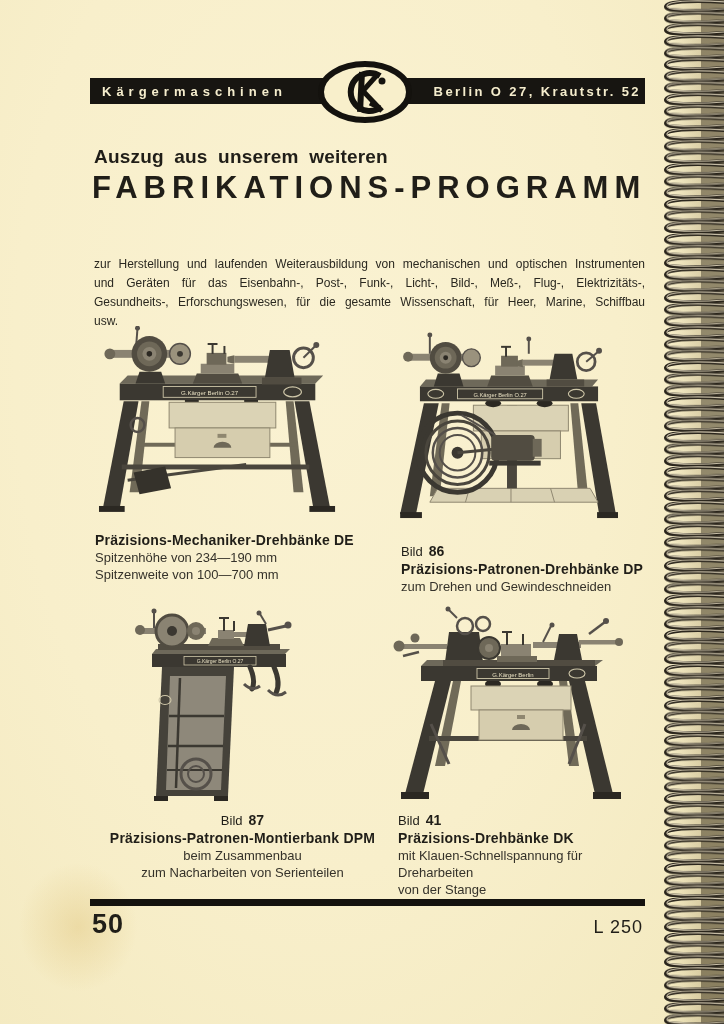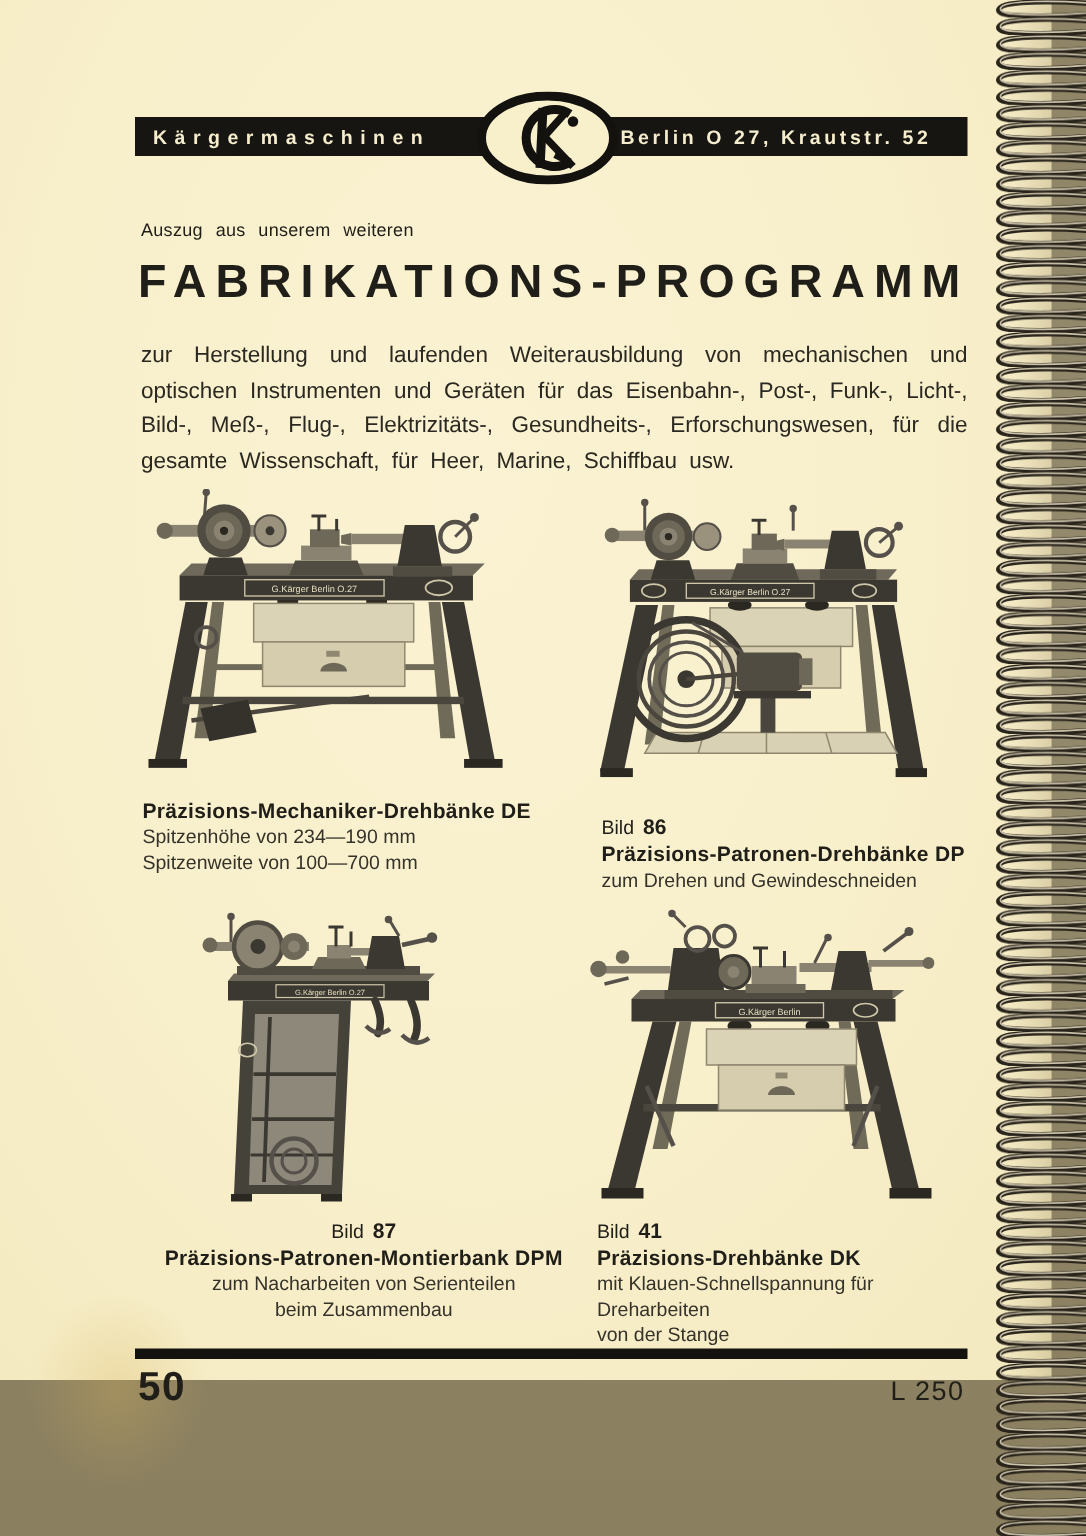--- a/index.html
+++ b/index.html
@@ -3,21 +3,21 @@
 <meta charset="utf-8">
 <style>
   html,body{margin:0;padding:0;}
   body{
     width:724px;height:1024px;position:relative;overflow:hidden;
     background:linear-gradient(180deg,#8f8466 0%,#938a6d 40%,#8a7f5f 100%);
     font-family:"Liberation Sans","DejaVu Sans",sans-serif;
     color:#201e18;
   }
   .page{
-    position:absolute;left:0;top:0;width:701px;height:920px;
+    position:absolute;left:0;top:0;width:701px;height:1024px;
     background:radial-gradient(ellipse at 45% 35%, #faf2d2 0%, #f8efcb 55%, #f3e9bf 100%);
   }
   .page::after{
     content:"";position:absolute;right:0;top:0;width:30px;height:100%;
     background:linear-gradient(to right, rgba(125,105,60,0) 0%, rgba(125,105,60,.22) 100%);
   }
   .stain{
     position:absolute;left:18px;top:862px;width:120px;height:130px;border-radius:50%;
     background:radial-gradient(ellipse at center, rgba(214,178,90,.30) 0%, rgba(214,178,90,0) 70%);
   }
@@ -27,31 +27,31 @@
   .hbar{
     position:absolute;left:0;top:78px;width:555px;height:26px;
     background:#171511;display:flex;justify-content:space-between;align-items:center;
   }
   .hbar .brand{
     color:#f5edcd;font-weight:700;font-size:13px;letter-spacing:5px;
     padding-left:12px;white-space:nowrap;
   }
   .hbar .addr{
     color:#f5edcd;font-weight:700;font-size:13px;letter-spacing:2.4px;
-    padding-right:24px;white-space:nowrap;
+    padding-right:4px;white-space:nowrap;
   }
   .hlogo{position:absolute;left:228px;top:-17px;width:94px;height:62px;}
 
   
-  .kicker{position:absolute;left:4px;top:146px;font-size:12px;font-weight:400;word-spacing:5px;letter-spacing:.2px;}
+  .kicker{position:absolute;left:4px;top:146px;font-size:19px;font-weight:700;word-spacing:5px;letter-spacing:.2px;}
   .big-title{position:absolute;left:2px;top:170px;font-size:31px;font-weight:800;letter-spacing:6px;white-space:nowrap;}
   .subtitle{position:absolute;left:4px;top:221px;font-size:15px;font-weight:700;letter-spacing:.3px;}
   .bodytext{
-    position:absolute;left:4px;top:225px;width:551px;
-    font-size:15px;line-height:1.58;text-align:justify;word-spacing:4px;color:#2a2820;
+    position:absolute;left:4px;top:255px;width:551px;
+    font-size:12px;line-height:1.58;text-align:justify;word-spacing:4px;color:#2a2820;
   }
 
   
   .fig{position:absolute;}
   .fig svg{display:block;}
   .cap{padding-left:5px;}
   .cap-bild{font-size:13px;line-height:17px;}
   .cap-bild b{margin-left:6px;font-size:14px;}
   .cap-title{font-size:14px;font-weight:700;line-height:18px;letter-spacing:.2px;}
   .cap-line{font-size:13px;line-height:17px;color:#35322a;}
@@ -270,22 +270,22 @@
         <line x1="140" y1="26" x2="158" y2="22" stroke="#55504a" stroke-width="3"></line>
         <circle cx="160" cy="21" r="3.5" fill="#55504a"></circle>
         <line x1="132" y1="10" x2="138" y2="20" stroke="#55504a" stroke-width="2"></line>
         <circle cx="131" cy="9" r="2.5" fill="#55504a"></circle>
       </svg>
       <div class="cap">
         <div class="cap-bild">
           <span>Bild</span><b>87</b>
         </div>
         <div class="cap-title">Präzisions-Patronen-Montierbank DPM</div>
+        <div class="cap-line">beim Zusammenbau</div>
         <div class="cap-line">zum Nacharbeiten von Serienteilen</div>
-        <div class="cap-line">beim Zusammenbau</div>
       </div>
     </div>
 
     <div class="fig" id="fig4">
       <svg viewBox="0 0 230 200" width="230" height="200">
         <polygon points="60,77 68,77 52,162 42,162" fill="#706a58"></polygon>
         <polygon points="166,77 174,77 186,162 176,162" fill="#706a58"></polygon>
         <polygon points="42,77 58,77 30,190 12,190" fill="#3b3831"></polygon>
         <polygon points="176,77 192,77 220,190 202,190" fill="#3b3831"></polygon>
         <rect x="8" y="188" width="28" height="7" fill="#2b2822"></rect>

